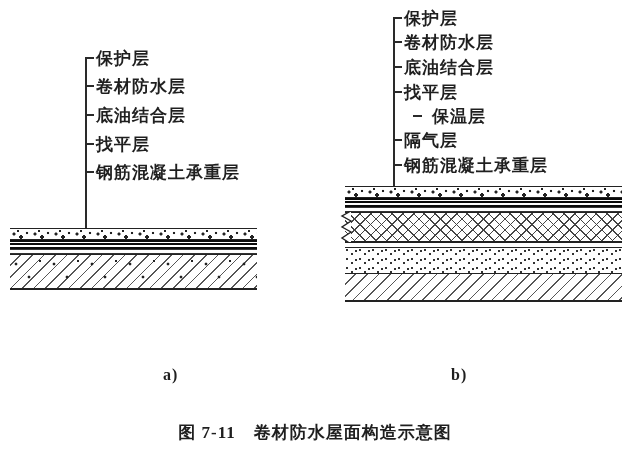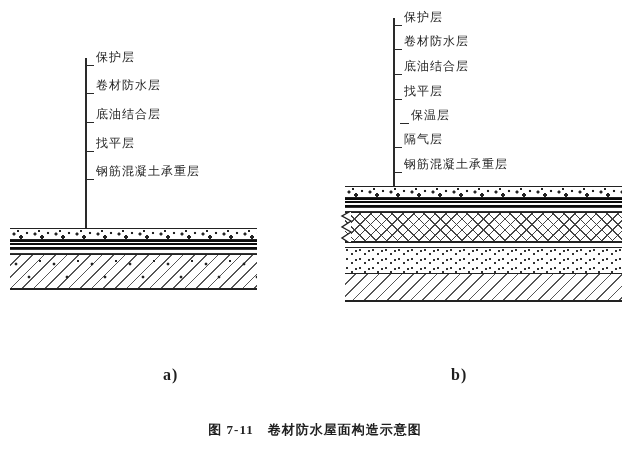--- a/index.html
+++ b/index.html
@@ -9,22 +9,22 @@
     background:#ffffff;
     font-family:"Liberation Serif", serif;
     color:#1f1f1f;
     overflow:hidden;
   }
   
   .leader{
     position:absolute;width:1.5px;background:#2a2a2a;
   }
   .layer-label{
-    position:absolute;display:flex;align-items:flex-end;height:16px;
-    font-size:12px;font-weight:400;letter-spacing:1px;white-space:nowrap;
+    position:absolute;display:flex;align-items:center;height:16px;
+    font-size:17px;font-weight:700;letter-spacing:1px;white-space:nowrap;
   }
   .layer-label .tick{
     display:inline-block;width:9px;height:1.5px;background:#2a2a2a;margin-right:2px;flex:0 0 auto;
   }
   
   .stack{position:absolute;}
   .band{position:absolute;left:0;right:0;box-sizing:border-box;background:#fff;}
   .pebble{
     border-top:1.5px solid #222;border-bottom:1.5px solid #222;
     background-color:#fff;
@@ -75,21 +75,21 @@
     position:absolute;left:-6px;top:-2px;height:34px;width:14px;
   }
   
   .caption{
     position:absolute;font-size:16px;font-weight:600;letter-spacing:1px;
   }
   .legend,.fig-title{
     position:absolute;left:0;right:0;text-align:center;white-space:nowrap;
     font-size:16px;font-weight:600;letter-spacing:1px;
   }
-  .fig-title{font-size:13px;font-weight:700;}
+  .fig-title{font-size:17px;font-weight:700;}
 </style>
 </head>
 <body>
 
 <div class="page">
 
   <div class="leader" style="left:85px;top:58px;height:172px;"></div>
 
   <div class="layer-label" style="left:85px;top:50px;">
     <span class="tick"></span>
@@ -130,21 +130,21 @@
     <span>卷材防水层</span>
   </div>
   <div class="layer-label" style="left:393px;top:59px;">
     <span class="tick"></span>
     <span>底油结合层</span>
   </div>
   <div class="layer-label" style="left:393px;top:84px;">
     <span class="tick"></span>
     <span>找平层</span>
   </div>
-  <div class="layer-label" style="left:400px;top:108px;">
+  <div class="layer-label" style="left:413px;top:108px;gap:8px;">
     <span class="tick"></span>
     <span>保温层</span>
   </div>
   <div class="layer-label" style="left:393px;top:132px;">
     <span class="tick"></span>
     <span>隔气层</span>
   </div>
   <div class="layer-label" style="left:393px;top:157px;">
     <span class="tick"></span>
     <span>钢筋混凝土承重层</span>

